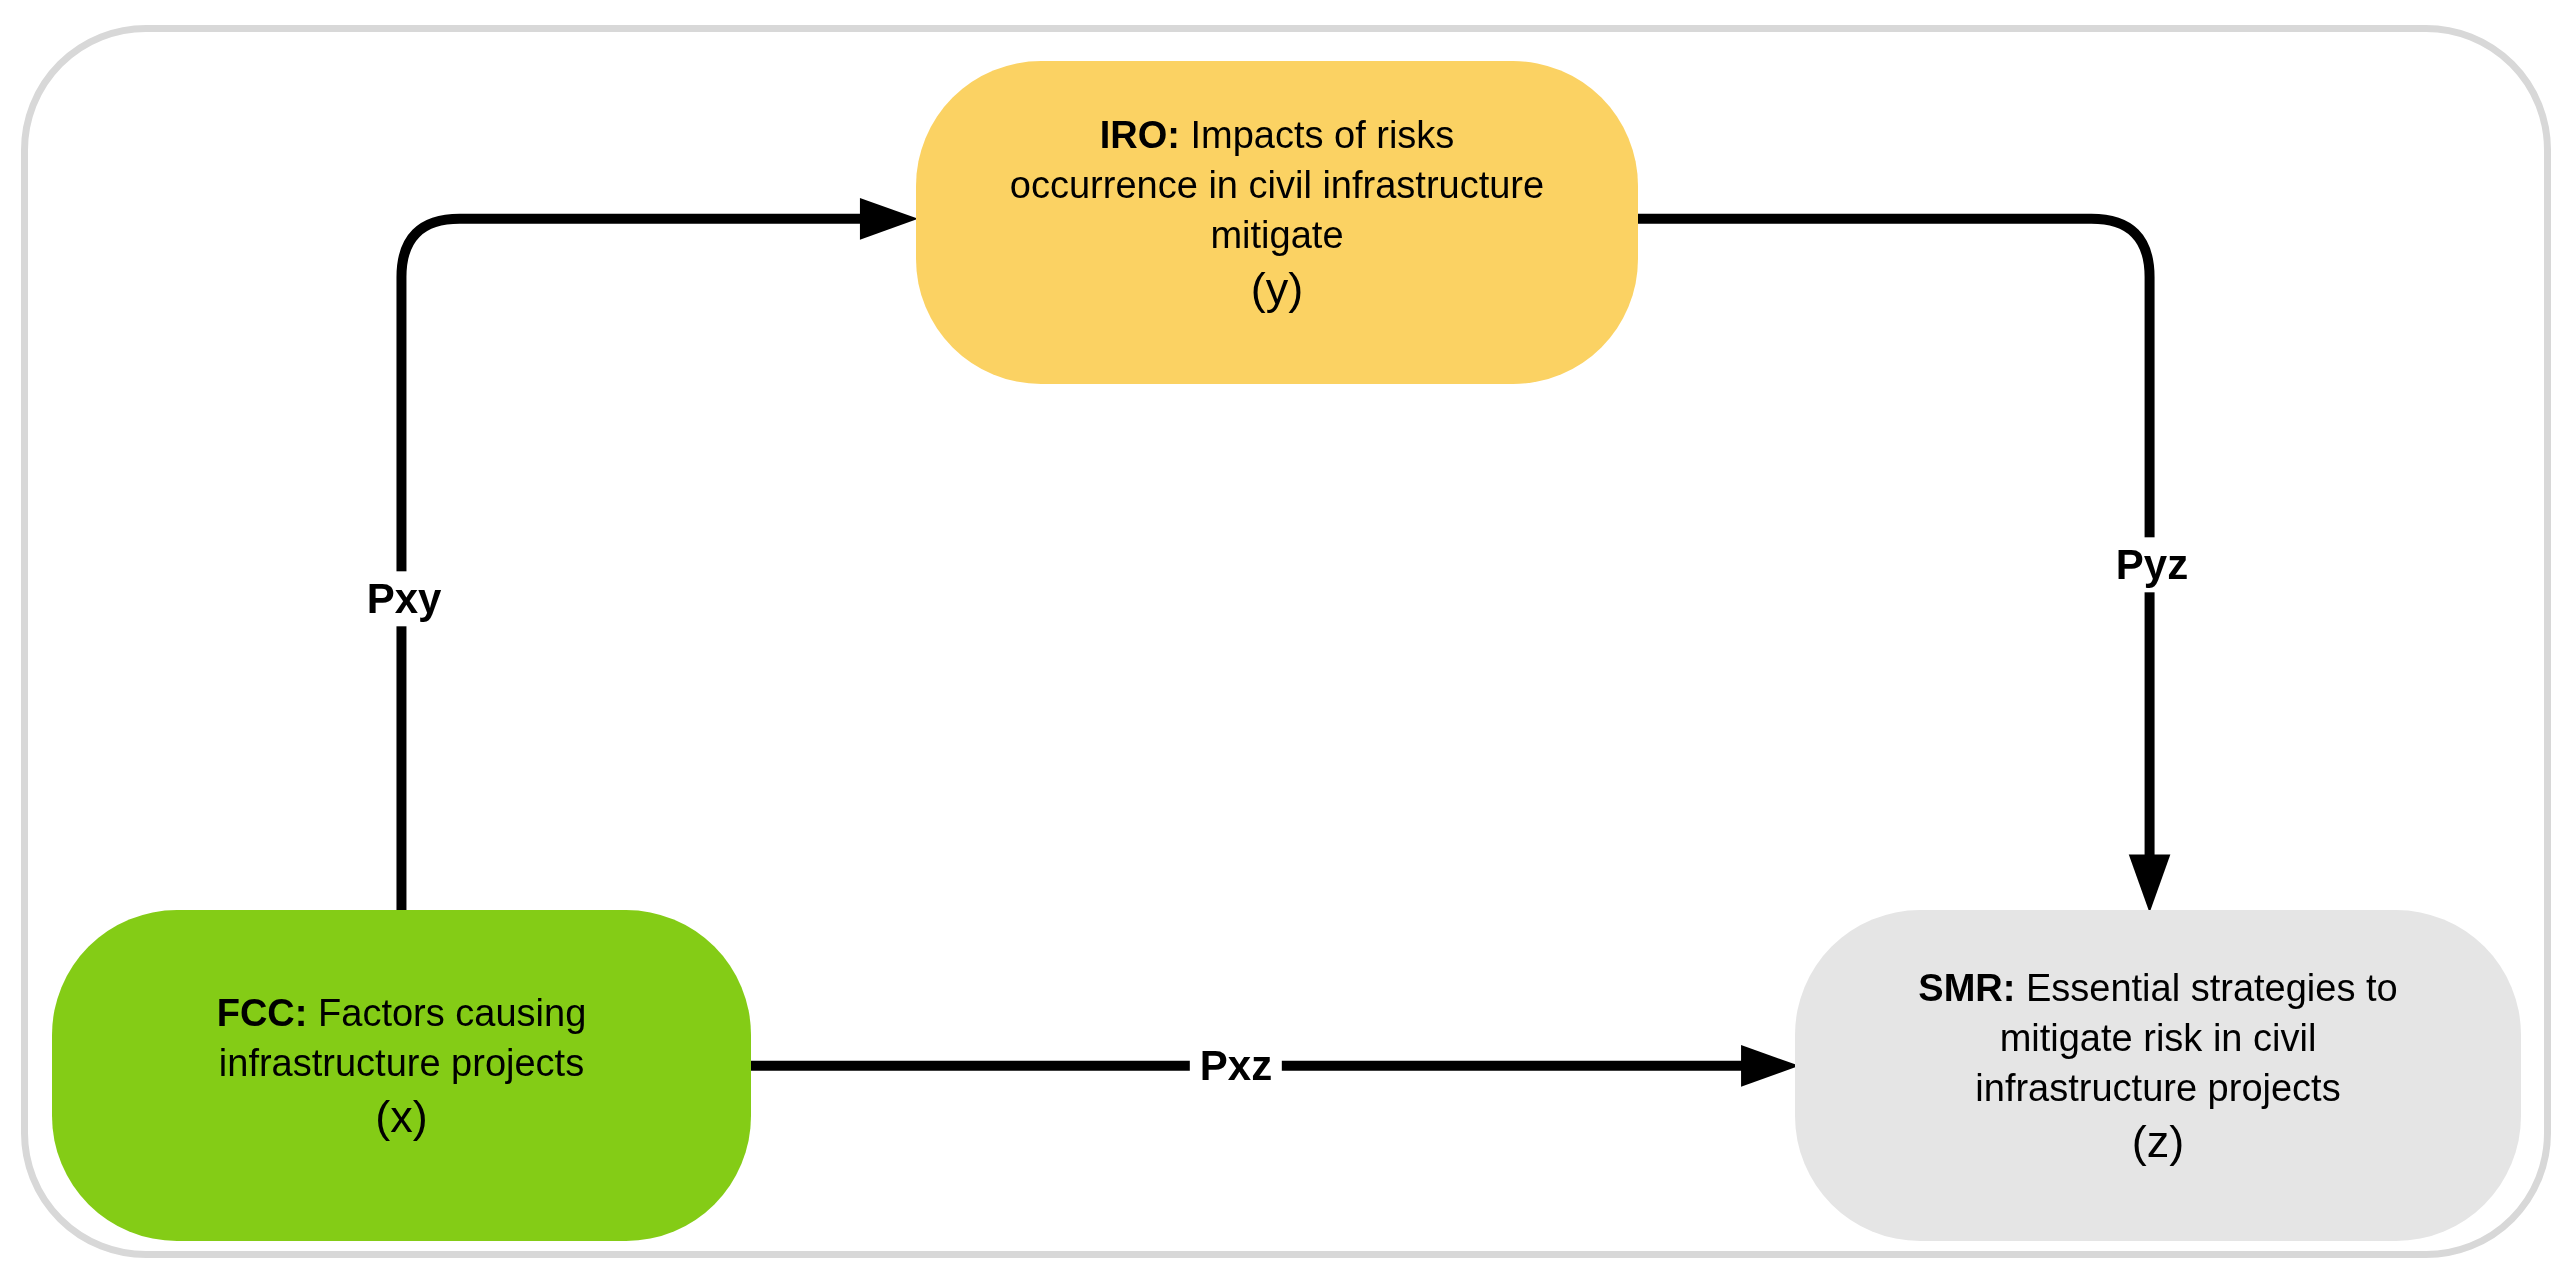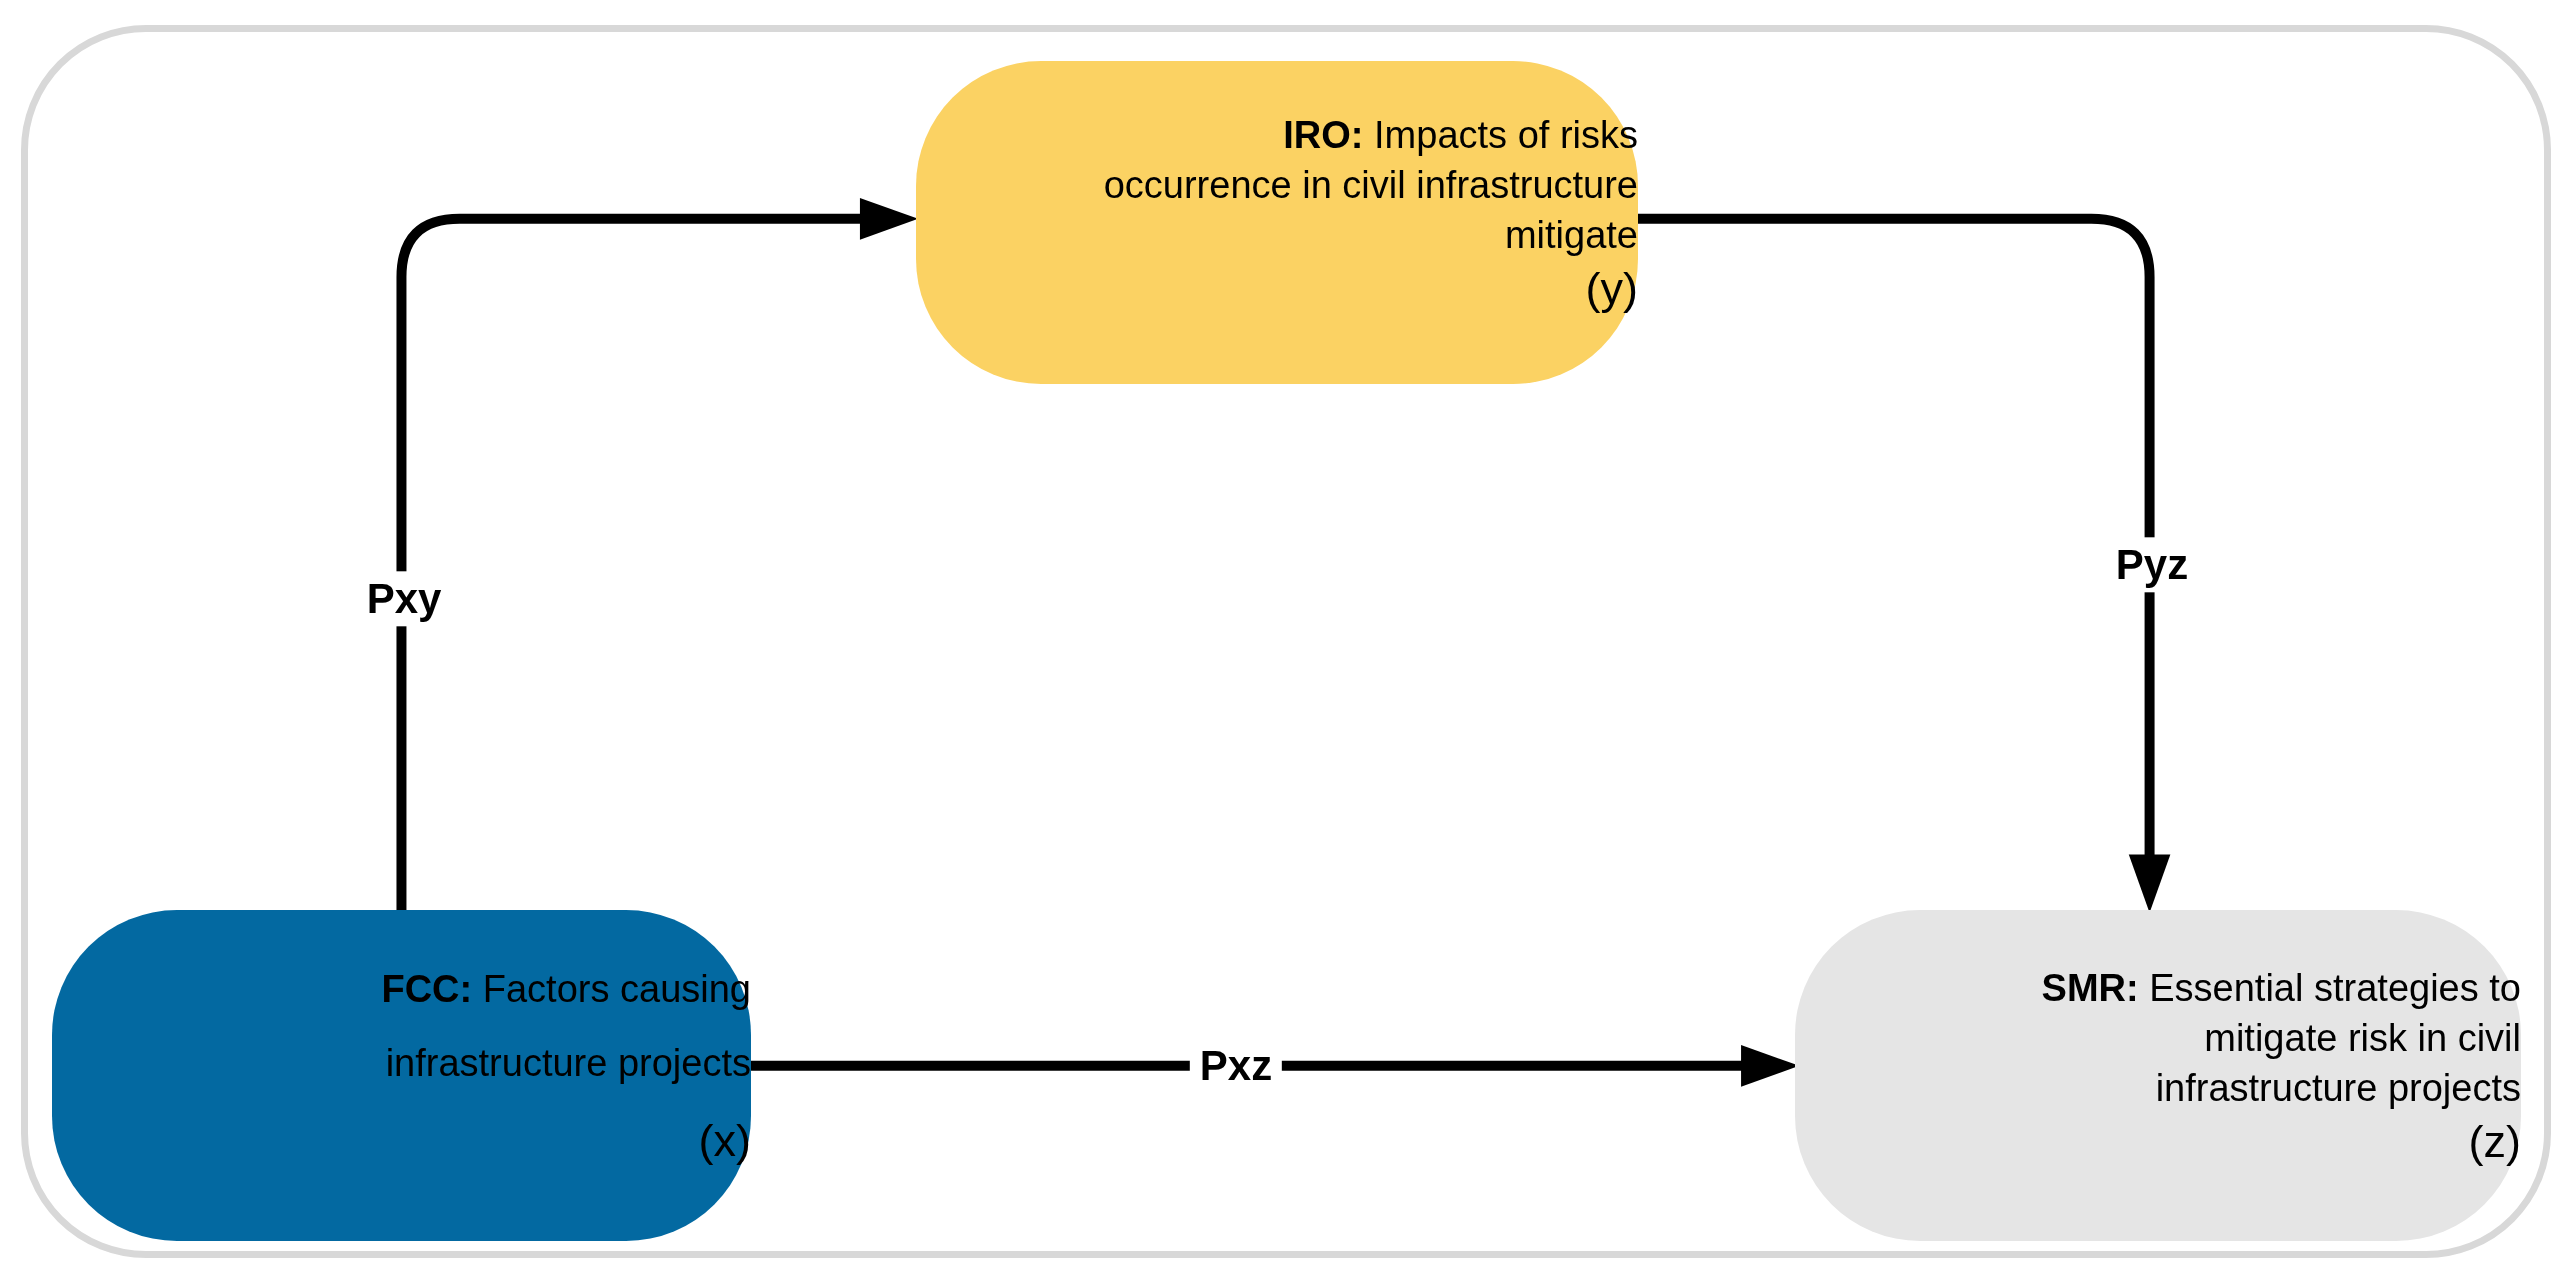--- a/index.html
+++ b/index.html
@@ -32,21 +32,21 @@
     left: 0;
     top: 0;
     width: 2576px;
     height: 1283px;
   }
   .node {
     position: absolute;
     border-radius: 125px;
     display: flex;
     flex-direction: column;
-    align-items: flex-end;
+    align-items: center;
     justify-content: center;
     text-align: center;
     padding-bottom: 20px;
     box-sizing: border-box;
   }
   .node-iro { left: 916px; top: 61px;  width: 722px; height: 323px; }
   .node-fcc { left: 52px;   top: 910px; width: 699px; height: 331px; }
   .node-smr { left: 1795px; top: 910px; width: 726px; height: 331px; }
   .node-line {
     font-size: 38px;
@@ -92,21 +92,21 @@
     <polygon points="2162,1281 2092,1256 2092,1306" fill="#000000"></polygon>
   </svg>
 
   <div class="node node-iro" style="background: rgb(251, 210, 99);">
     <div class="node-line"><b>IRO:</b><span> Impacts of risks</span></div>
     <div class="node-line">occurrence in civil infrastructure</div>
     <div class="node-line">mitigate</div>
     <div class="node-variable">(y)</div>
   </div>
 
-  <div class="node node-fcc" style="background: #0369a1; gap: 24px;">
+  <div class="node node-fcc" style="background: #84cc16;">
     <div class="node-line"><b>FCC:</b><span> Factors causing</span></div>
     <div class="node-line">infrastructure projects</div>
     <div class="node-variable">(x)</div>
   </div>
 
   <div class="node node-smr" style="background: #e5e5e5;">
     <div class="node-line"><b>SMR:</b><span> Essential strategies to</span></div>
     <div class="node-line">mitigate risk in civil</div>
     <div class="node-line">infrastructure projects</div>
     <div class="node-variable">(z)</div>

